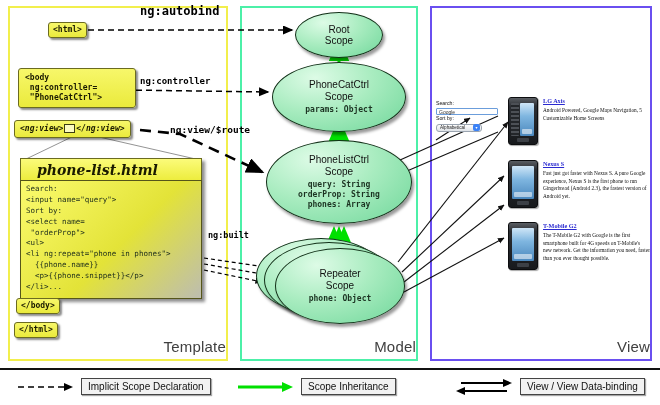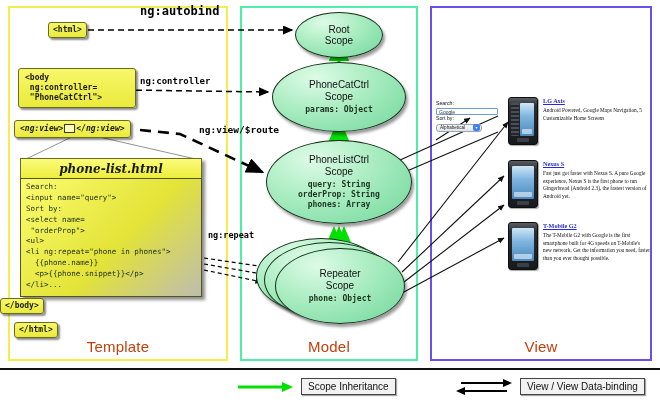--- a/index.html
+++ b/index.html
@@ -6,44 +6,44 @@
   body{width:660px;height:405px;position:relative;overflow:hidden;
        font-family:"Liberation Sans",sans-serif;}
   .stage{position:absolute;left:0;top:0;width:660px;height:405px;}
   svg.layer{position:absolute;left:0;top:0;width:660px;height:405px;pointer-events:none;}
 
   
   .col{position:absolute;background:#fff;box-sizing:border-box;}
   #col-template{left:8px;top:6px;width:220px;height:355px;border:2px solid #f2ef4c;}
   #col-model{left:240px;top:6px;width:178px;height:355px;border:2px solid #4cf0a8;}
   #col-view{left:430px;top:6px;width:222px;height:355px;border:2px solid #6a4ff0;}
-  .col-label{position:absolute;bottom:4px;width:100%;text-align:center;
-             font-size:15px;color:#c2410c;letter-spacing:.2px;}
+  .col-label{position:absolute;bottom:4px;width:100%;text-align:right;
+             font-size:15px;color:#404040;letter-spacing:.2px;}
 
   
   .tag{position:absolute;background:linear-gradient(180deg,#f7f76a 0%,#eaea3c 100%);
        border:1.5px solid #6b6b20;border-radius:3px;
        box-shadow:2px 2px 2px rgba(0,0,0,.45);
        font-family:"DejaVu Sans Mono",monospace;font-weight:bold;
        font-size:8px;color:#1a1a00;padding:2px 4px;white-space:pre;line-height:1.25;}
   #tag-html{left:16px;top:22px;margin-left:32px;}
   #tag-body{left:18px;top:68px;padding:4px 6px;width:104px;}
   #tag-ngview{left:14px;top:120px;padding:3px 5px;font-style:italic;}
-  #tag-bodyclose{left:0;top:298px;}
+  #tag-bodyclose{left:16px;top:298px;}
   #tag-htmlclose{left:14px;top:322px;}
   .slotbox{display:inline-block;width:9px;height:7px;border:1.2px solid #3a3a10;
            background:#fbfbc0;vertical-align:middle;margin:0 1px;}
 
   
   #callout{position:absolute;left:20px;top:158px;width:182px;
            box-shadow:3px 3px 3px rgba(0,0,0,.45);}
   #callout .co-head{background:linear-gradient(180deg,#fbfb7a 0%,#eded3e 100%);
            border:1.5px solid #6b6b20;border-bottom:none;
            font-family:"DejaVu Serif",serif;font-style:italic;font-weight:bold;
-           font-size:12px;color:#1a1a00;text-align:center;padding:3px 0 2px;}
+           font-size:14px;color:#1a1a00;padding:3px 16px 2px;}
   #callout .co-body{background:linear-gradient(135deg,#fbfb6e 0%,#e3e338 55%,#bdbdb0 100%);
            border:1.5px solid #55551a;
            font-family:"DejaVu Sans Mono",monospace;font-size:7.5px;color:#1b2b1b;
            padding:3px 5px 5px;line-height:1.45;white-space:pre;}
 
   
   .scope{position:absolute;border-radius:50%;
          background:radial-gradient(ellipse at 32% 22%,#ddfbe6 0%,#a9ecc0 45%,#6fd79a 100%);
          border:1.6px solid #123018;box-shadow:2px 3px 3px rgba(0,0,0,.4);
          display:flex;flex-direction:column;align-items:center;justify-content:center;
@@ -97,21 +97,21 @@
   .pname{font-size:6.2px;color:#2a2ad0;text-decoration:underline;
          font-family:"Liberation Serif",serif;font-weight:bold;display:block;}
   .pdesc{font-size:5.3px;color:#111;line-height:1.42;margin-top:3px;display:block;
          font-family:"Liberation Serif",serif;}
 
   
   .elabel{position:absolute;font-family:"DejaVu Sans Mono",monospace;
           font-weight:bold;color:#000;white-space:nowrap;}
   #lb-autobind{left:140px;top:4px;font-size:12px;}
   #lb-controller{left:140px;top:76px;font-size:9px;}
-  #lb-route{left:170px;top:124px;font-size:9.5px;margin-left:29px;}
+  #lb-route{left:170px;top:124px;font-size:9.5px;}
   #lb-repeat{left:208px;top:230px;font-size:8.5px;}
 
   
   #legend{position:absolute;left:0;top:368px;width:660px;height:37px;
           border-top:2px solid #111;}
   .lg{position:absolute;top:8px;display:flex;align-items:center;gap:7px;}
   #lg1{left:16px;} #lg2{left:236px;} #lg3{left:455px;}
   .lgbox{border:1.3px solid #444;background:#f2f2f2;
          box-shadow:1px 1px 1px rgba(0,0,0,.35);
          font-size:10px;color:#111;padding:2px 6px;white-space:nowrap;}
@@ -192,21 +192,21 @@
   &lt;p&gt;{{phone.snippet}}&lt;/p&gt;
 &lt;/li&gt;...</div>
   </div>
 
   <div class="tag" id="tag-bodyclose">&lt;/body&gt;</div>
   <div class="tag" id="tag-htmlclose">&lt;/html&gt;</div>
 
   <div class="elabel" id="lb-autobind">ng:autobind</div>
   <div class="elabel" id="lb-controller">ng:controller</div>
   <div class="elabel" id="lb-route">ng:view/$route</div>
-  <div class="elabel" id="lb-repeat">ng:repeat</div>
+  <div class="elabel" id="lb-repeat">ng:built</div>
 
   <div class="scope" id="sc-rep-b2"></div>
   <div class="scope" id="sc-rep-b1"></div>
 
   <div class="scope" id="sc-root">
     <div class="nm"><span>Root</span><br>
       <span>Scope</span></div>
   </div>
 
   <div class="scope" id="sc-cat">
@@ -266,20 +266,27 @@
       <div class="screen"></div>
         <div class="btm"></div>
       </div>
     <div class="ptxt">
       <span class="pname">T-Mobile G2</span>
       <span class="pdesc">The T-Mobile G2 with Google is the first smartphone built for 4G speeds on T-Mobile's new network. Get the information you need, faster than you ever thought possible.</span>
     </div>
   </div>
 
   <div id="legend">
+    <div class="lg" id="lg1">
+      <svg width="58" height="12">
+        <path d="M2,6 L48,6" stroke="#000" stroke-width="1.6" stroke-dasharray="6,4" fill="none"></path>
+        <path d="M48,2 L57,6 L48,10 z" fill="#000"></path>
+      </svg>
+      <span class="lgbox">Implicit Scope Declaration</span>
+    </div>
     <div class="lg" id="lg2">
       <svg width="58" height="12">
         <path d="M2,6 L46,6" stroke="#00e000" stroke-width="3" fill="none"></path>
         <path d="M46,1 L57,6 L46,11 z" fill="#00e000"></path>
       </svg>
       <span class="lgbox">Scope Inheritance</span>
     </div>
     <div class="lg" id="lg3">
       <svg width="58" height="16">
         <path d="M6,4 L48,4" stroke="#000" stroke-width="2" fill="none"></path>

